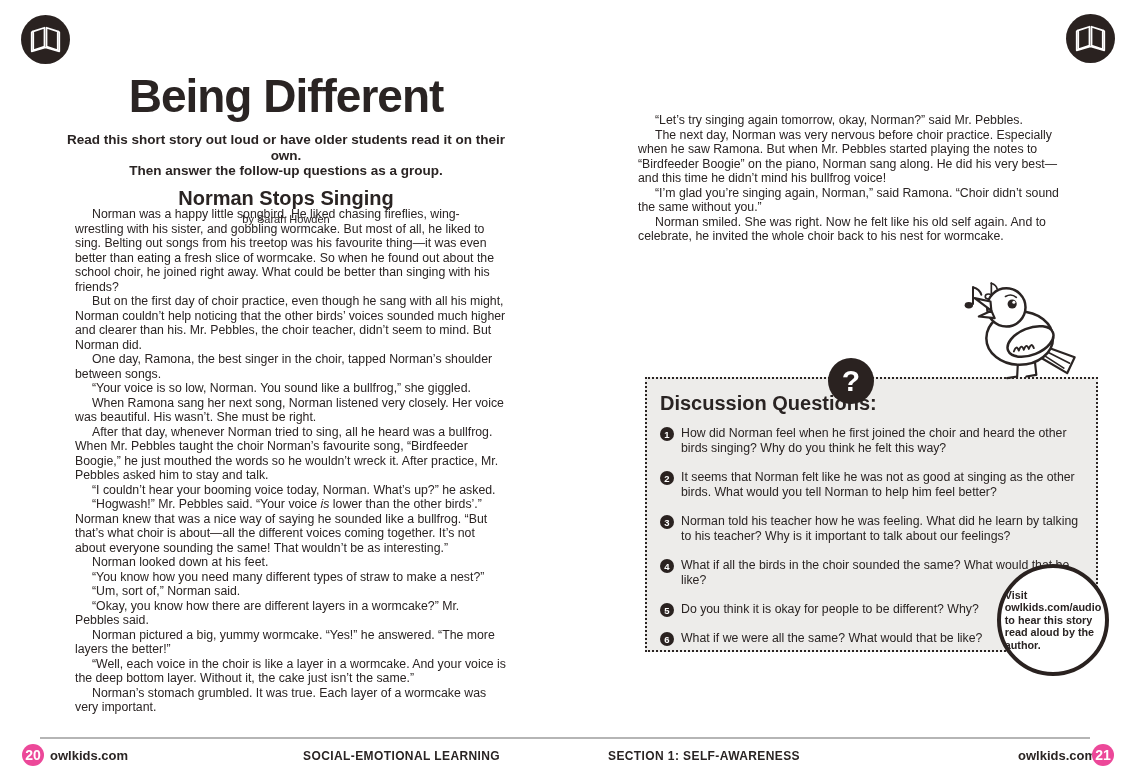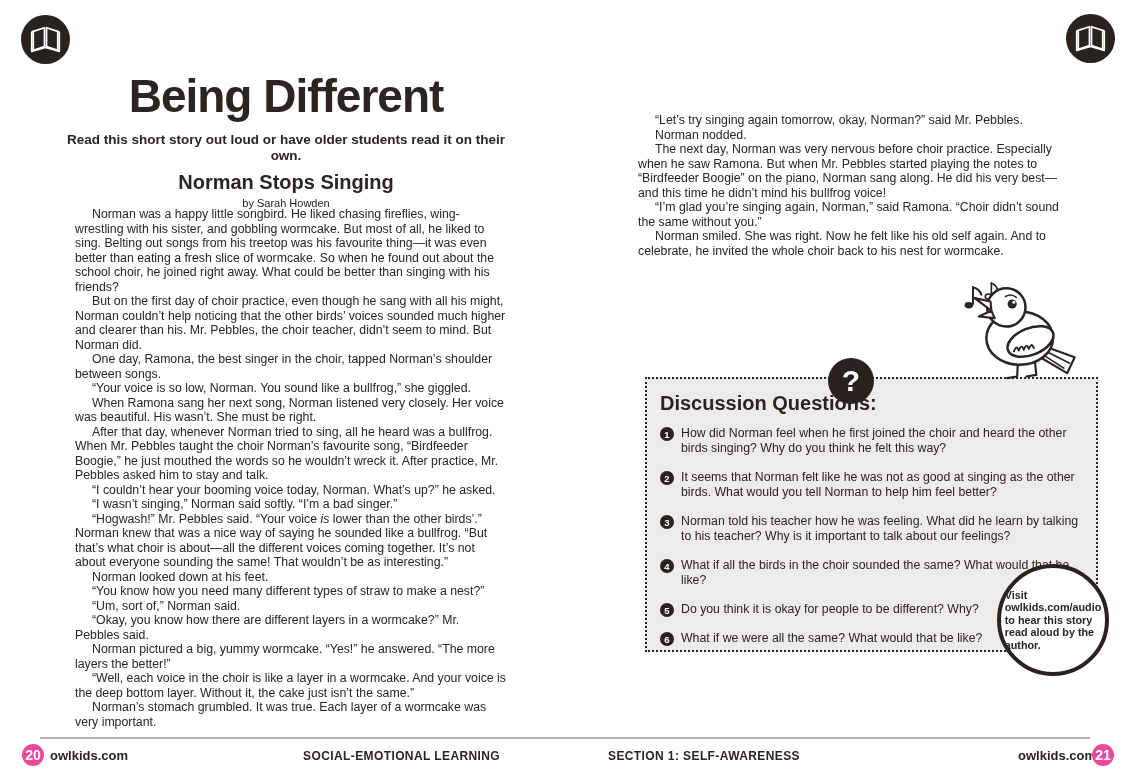--- a/index.html
+++ b/index.html
@@ -96,46 +96,45 @@
       <path d="M36,16 L25,12.5 L25,31 L36,34.5 Z"></path>
       <path d="M12,16 L10.5,16.8 L10.5,35.6 L23,32 L25,32 L37.5,35.6 L37.5,16.8 L36,16"></path>
     </g>
   </svg>
 </div>
 
 <div class="page-header">
   <h1 class="main-title">Being Different</h1>
   <div class="instructions">
     <div>Read this short story out loud or have older students read it on their own.</div>
+    <div>Then answer the follow-up questions as a group.</div>
   </div>
   <div class="story-title">Norman Stops Singing</div>
   <div class="byline">by Sarah Howden</div>
 </div>
 
 <div id="story-left" class="story-col">
     <p>Norman was a happy little songbird. He liked chasing fireflies, wing-wrestling with his sister, and gobbling wormcake. But most of all, he liked to sing. Belting out songs from his treetop was his favourite thing—it was even better than eating a fresh slice of wormcake. So when he found out about the school choir, he joined right away. What could be better than singing with his friends?</p>
     <p>But on the first day of choir practice, even though he sang with all his might, Norman couldn’t help noticing that the other birds’ voices sounded much higher and clearer than his. Mr. Pebbles, the choir teacher, didn’t seem to mind. But Norman did.</p>
     <p>One day, Ramona, the best singer in the choir, tapped Norman’s shoulder between songs.</p>
     <p>“Your voice is so low, Norman. You sound like a bullfrog,” she giggled.</p>
     <p>When Ramona sang her next song, Norman listened very closely. Her voice was beautiful. His wasn’t. She must be right.</p>
     <p>After that day, whenever Norman tried to sing, all he heard was a bullfrog. When Mr. Pebbles taught the choir Norman’s favourite song, “Birdfeeder Boogie,” he just mouthed the words so he wouldn’t wreck it. After practice, Mr. Pebbles asked him to stay and talk.</p>
     <p>“I couldn’t hear your booming voice today, Norman. What’s up?” he asked.</p>
-    <p>“I wasn’t singing,” Norman said softly. “I’m a bad singer.”</p>
     <p>“Hogwash!” Mr. Pebbles said. “Your voice <em>is</em> lower than the other birds’.” Norman knew that was a nice way of saying he sounded like a bullfrog. “But that’s what choir is about—all the different voices coming together. It’s not about everyone sounding the same! That wouldn’t be as interesting.”</p>
     <p>Norman looked down at his feet.</p>
     <p>“You know how you need many different types of straw to make a nest?”</p>
     <p>“Um, sort of,” Norman said.</p>
     <p>“Okay, you know how there are different layers in a wormcake?” Mr. Pebbles said.</p>
     <p>Norman pictured a big, yummy wormcake. “Yes!” he answered. “The more layers the better!”</p>
     <p>“Well, each voice in the choir is like a layer in a wormcake. And your voice is the deep bottom layer. Without it, the cake just isn’t the same.”</p>
     <p>Norman’s stomach grumbled. It was true. Each layer of a wormcake was very important.</p>
   </div>
 <div id="story-right" class="story-col">
     <p>“Let’s try singing again tomorrow, okay, Norman?” said Mr. Pebbles.</p>
-    <p>Norman nodded.</p>
     <p>The next day, Norman was very nervous before choir practice. Especially when he saw Ramona. But when Mr. Pebbles started playing the notes to “Birdfeeder Boogie” on the piano, Norman sang along. He did his very best—and this time he didn’t mind his bullfrog voice!</p>
     <p>“I’m glad you’re singing again, Norman,” said Ramona. “Choir didn’t sound the same without you.”</p>
     <p>Norman smiled. She was right. Now he felt like his old self again. And to celebrate, he invited the whole choir back to his nest for wormcake.</p>
   </div>
 
 <div class="bird">
   <svg viewBox="0 0 150 132" width="125" height="110">
     <g stroke="#2a2423" fill="none" stroke-width="3" stroke-linecap="round" stroke-linejoin="round">
 
       <g stroke-width="2.4">

